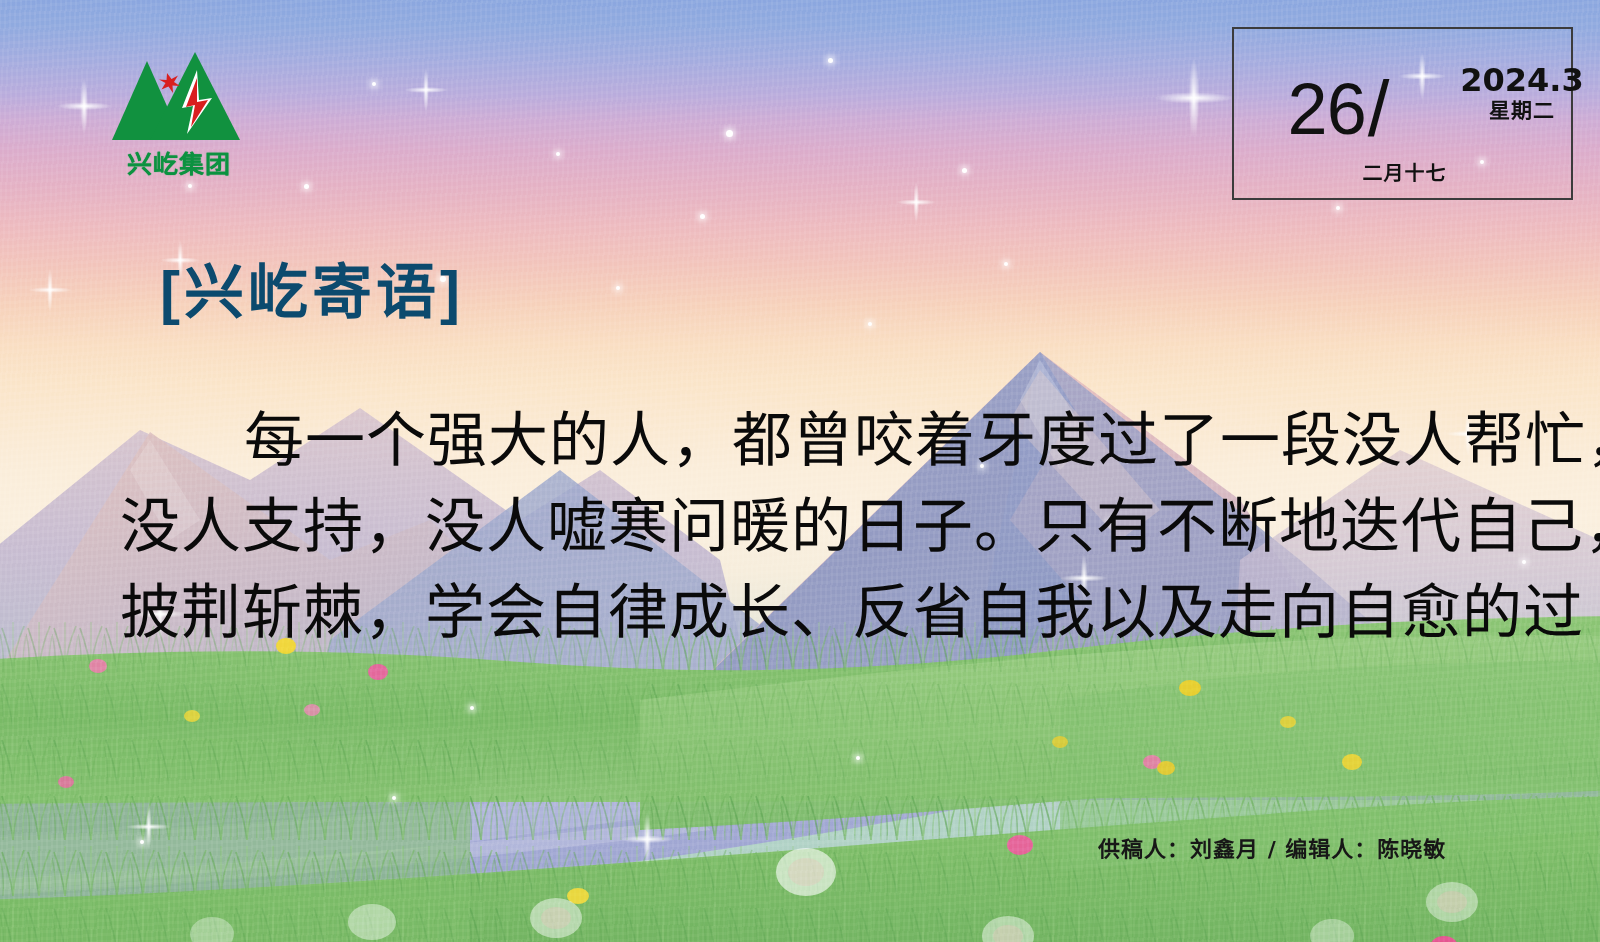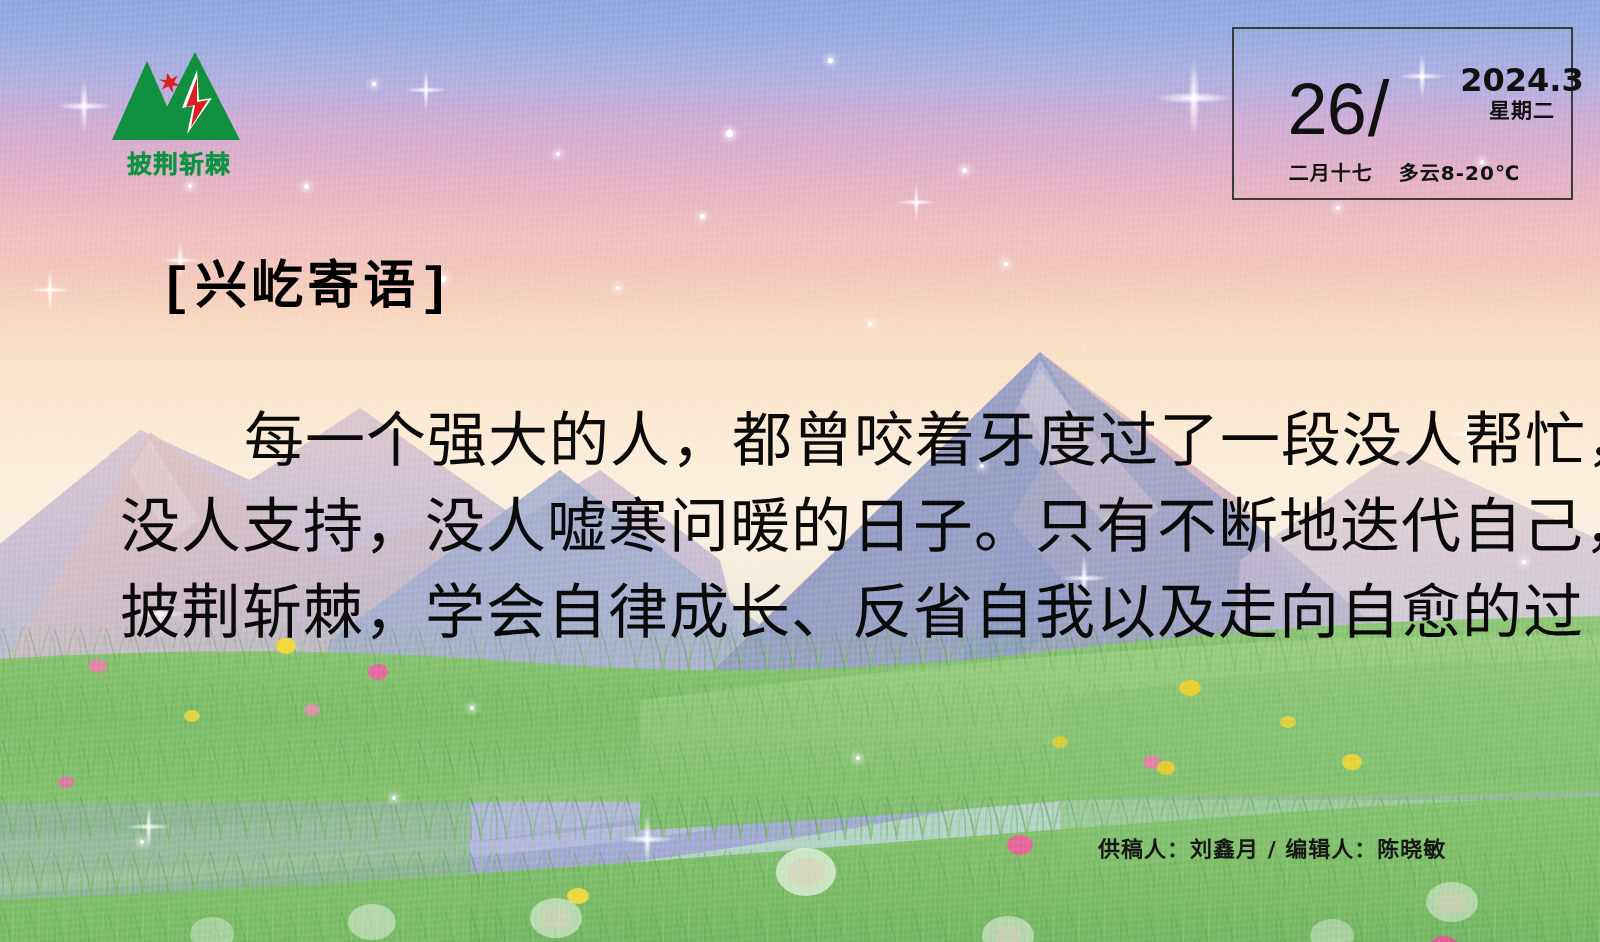--- a/index.html
+++ b/index.html
@@ -109,22 +109,22 @@
   .date-bottom{
     position:absolute;left:0;top:128px;width:341px;
     display:flex;align-items:center;justify-content:center;gap:26px;
     font-family:"DejaVu Sans","Liberation Sans",sans-serif;
     font-size:20px;font-weight:bold;color:#111;letter-spacing:1px;
   }
 
   
   .title{
     position:absolute;left:160px;top:243px;
-    font-family:Liberation Mono, monospace;
-    font-size:52px;font-weight:bold;color:#000000;letter-spacing:4px;
+    font-family:Liberation Sans, sans-serif;
+    font-size:60px;font-weight:bold;color:#0c4a6e;letter-spacing:4px;
     white-space:nowrap;
   }
 
   
   .body-text{
     position:absolute;left:120px;top:397px;width:1390px;
     font-family:"DejaVu Serif","Liberation Serif",serif;
     font-size:60px;color:#0a0a0a;line-height:86px;letter-spacing:1px;
     white-space:nowrap;
   }
@@ -358,35 +358,34 @@
       <path d="M43 13 L78 92 L8 92 Z" fill="#11913f"></path>
 
       <path d="M91 4 L136 92 L46 92 Z" fill="#11913f"></path>
 
       <path d="M63 25 L67.5 31 L74 27.5 L70 34 L76 38 L68.5 37.5 L69 45 L64.5 38.5 L57.5 41.5 L61.5 35 L55 31.5 L62.5 32 Z" fill="#d91f1f"></path>
 
       <path d="M93 22 L78 60 L89 58 L83 86 L108 50 L95 52 Z" fill="#ffffff"></path>
 
       <path d="M93 30 L82 59 L91 57 L87 79 L104 52 L93 54 Z" fill="#d91f1f"></path>
     </svg>
-    <div class="logo-text">披荆斩棘</div>
+    <div class="logo-text">兴屹集团</div>
   </div>
 
   <div class="datebox">
     <div class="date-main">
       <span>26</span>
         <span class="date-slash">/</span>
     </div>
     <div class="date-right">
       <div class="date-ym">2024.3</div>
       <div class="date-week">星期二</div>
     </div>
     <div class="date-bottom">
       <span>二月十七</span>
-      <span>多云8-20℃</span>
     </div>
   </div>
 
   <div class="title">[兴屹寄语]</div>
 
   <div class="body-text">
     <span class="ln indent">每一个强大的人，都曾咬着牙度过了一段没人帮忙，</span>
     <span class="ln">没人支持，没人嘘寒问暖的日子。只有不断地迭代自己，</span>
     <span class="ln">披荆斩棘，学会自律成长、反省自我以及走向自愈的过</span>
   </div>

